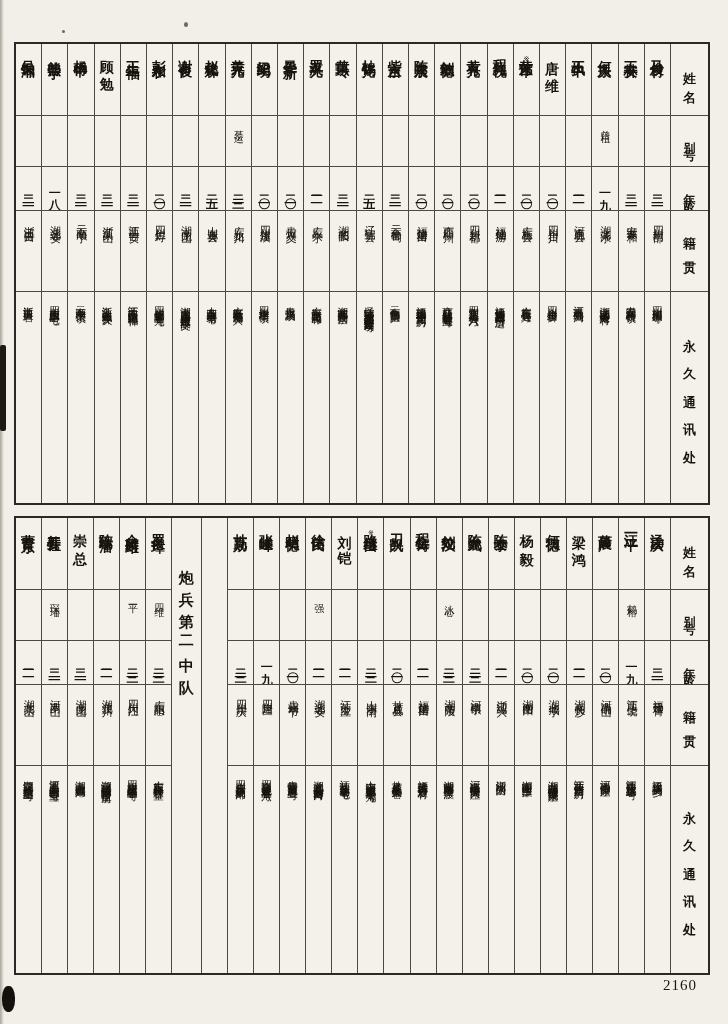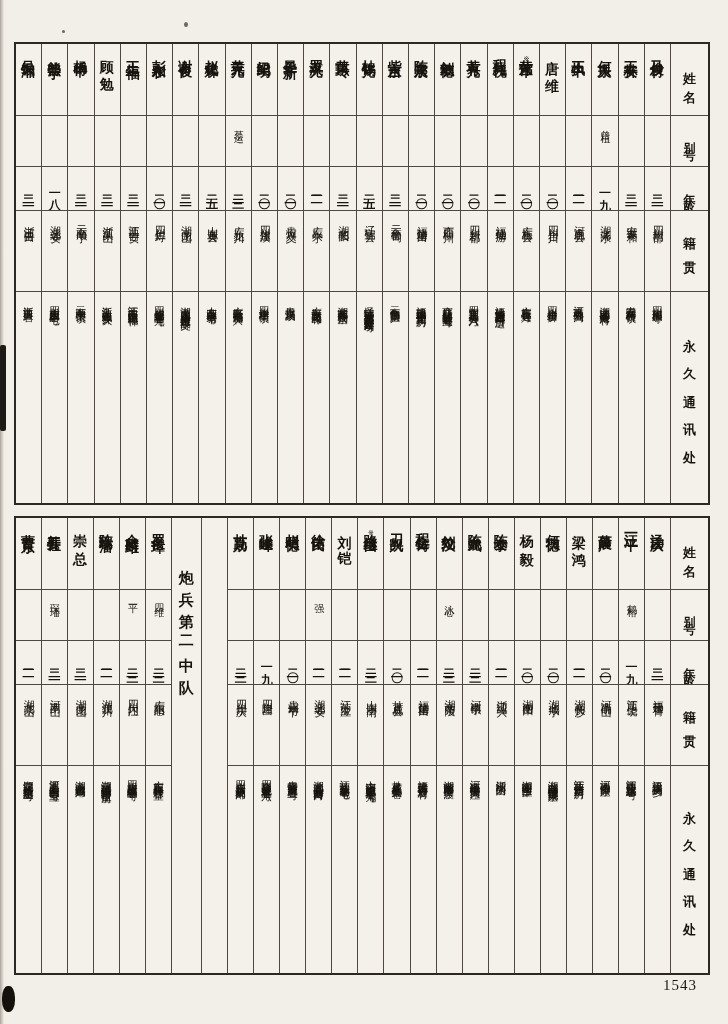--- a/index.html
+++ b/index.html
@@ -853,13 +853,13 @@
       </div>
       <div class="c r-native">
         <span class="v native">湖北京山</span>
       </div>
       <div class="c r-addr">
         <span class="v addr">湖北汉口云樵路东山里三号</span>
       </div>
     </div>
   </div>
 
-<div class="pageno">1543</div>
+<div class="pageno">2160</div>
 
 </body></html>

